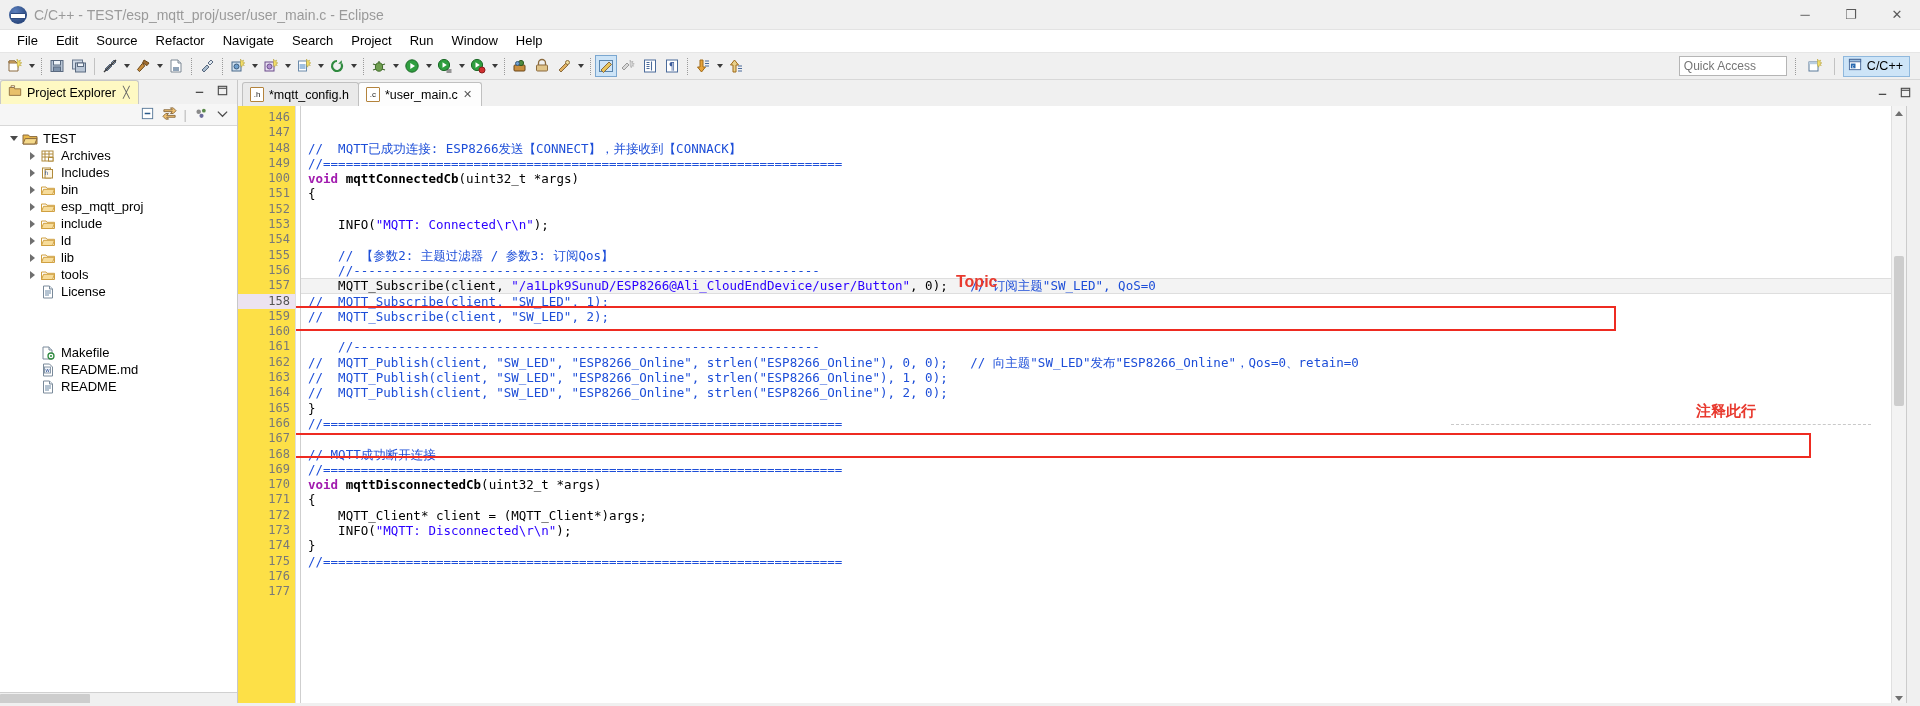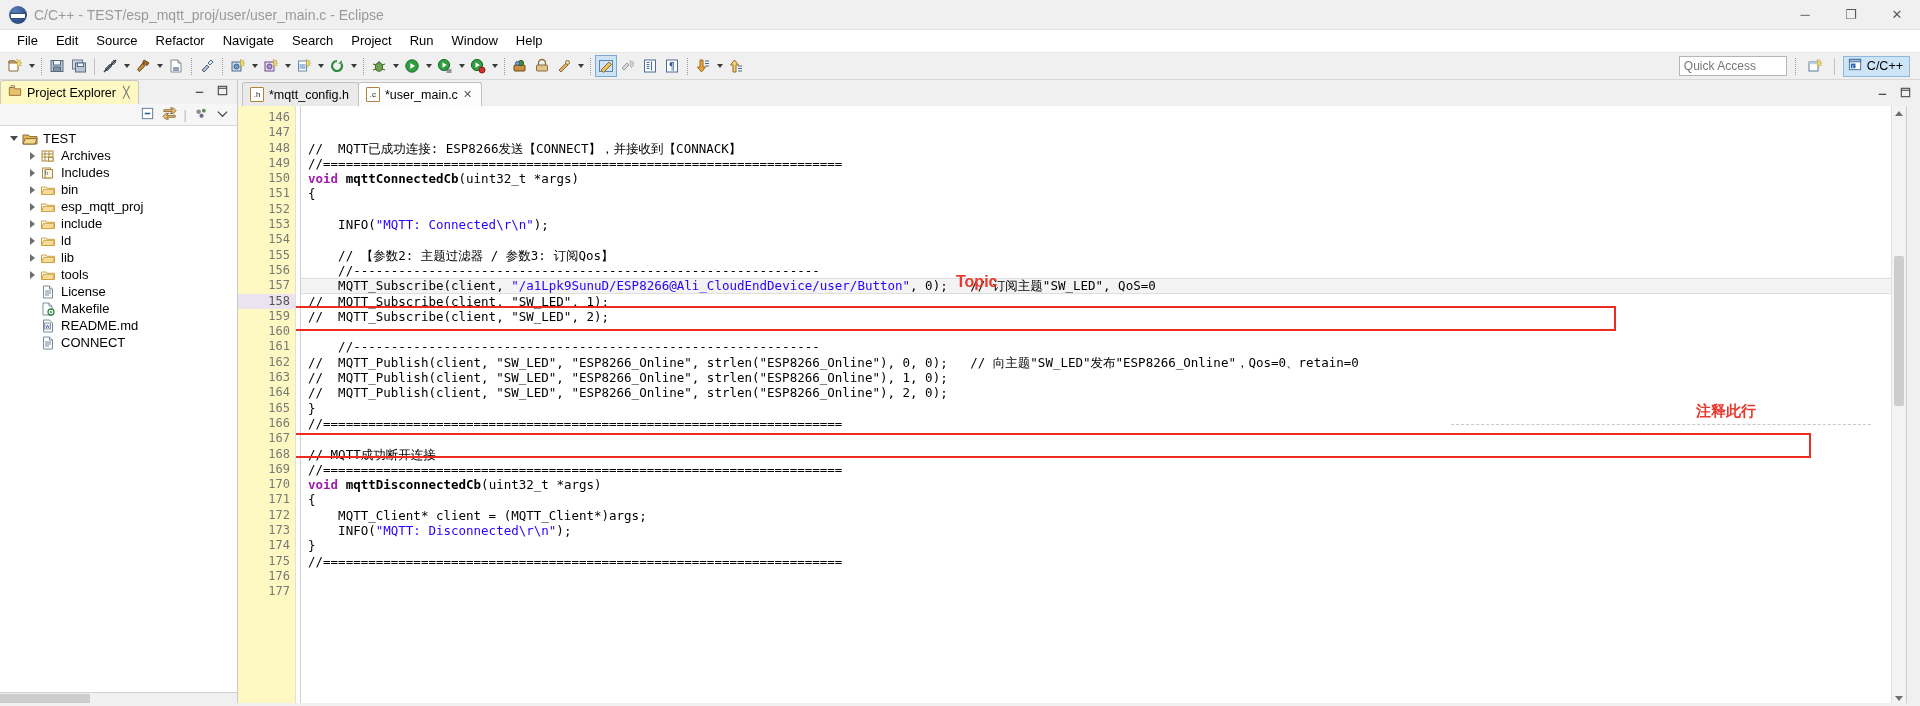--- a/index.html
+++ b/index.html
@@ -270,21 +270,21 @@
 
   #code-wrap {
     flex: 1;
     display: flex;
     position: relative;
     overflow: hidden;
     background: #fff;
   }
   #gutter {
     width: 58px;
-    background: #fef9c3;
+    background: #fde047;
     border-right: 1px solid #e0e0e0;
     flex: none;
     padding-top: 4px;
     position: relative;
   }
   #gutter .gline {
     height: 15.3px;
     font-family: "DejaVu Sans Mono", monospace;
     font-size: 12px;
     color: #787878;
@@ -316,21 +316,21 @@
     padding-left: 12px;
     color: #000;
   }
   .cline.hl {
     background: #f3f3f3;
     box-shadow: inset 0 1px 0 #dedede, inset 0 -1px 0 #dedede;
   }
   .k  { color: #a21caf; font-weight: bold; }
   .ty { color: #000000; }
   .s  { color: #2a00ff; }
-  .c  { color: #000000; }
+  .c  { color: #1d4ed8; }
   .n  { color: #000000; }
   .fn { color: #000000; font-weight: bold; }
 
   
   #overlay { position: absolute; inset: 0; pointer-events: none; }
   .anno-text {
     position: absolute;
     color: #e8392e;
     font-size: 16px;
     font-weight: bold;
@@ -772,21 +772,21 @@
         </div>
         <div class="tree-row" style="padding-left: 24px;">
           <span class="tw"></span>
           <span class="ticon"><svg width="16" height="16" viewBox="0 0 16 16">
               <path d="M3.5 2h6l3 3v9h-9z" fill="#fff" stroke="#7a8a9a"></path>
               <path d="M9.5 2v3h3" fill="#e4eaf0" stroke="#7a8a9a"></path>
               <path d="M5 7h6M5 9h6M5 11h4" stroke="#5a7a9a" stroke-width=".9"></path>
             </svg></span>
           <span class="tlabel">License</span>
         </div>
-        <div class="tree-row" style="padding-left: 24px;">
+        <div class="tree-row" style="padding-left: 24px; margin-top: 44px;">
           <span class="tw"></span>
           <span class="ticon"><svg width="16" height="16" viewBox="0 0 16 16">
               <path d="M3 2h6l3 3v9H3z" fill="#fff" stroke="#7a8a9a"></path>
               <path d="M9 2v3h3" fill="#e4eaf0" stroke="#7a8a9a"></path>
               <circle cx="11" cy="11" r="3" fill="#fff" stroke="#2f8a3f" stroke-width="1.3"></circle>
               <circle cx="11" cy="11" r="1" fill="#2f8a3f"></circle>
             </svg></span>
           <span class="tlabel">Makefile</span>
         </div>
         <div class="tree-row" style="padding-left: 24px;">
@@ -798,21 +798,21 @@
             </svg></span>
           <span class="tlabel">README.md</span>
         </div>
         <div class="tree-row" style="padding-left: 24px;">
           <span class="tw"></span>
           <span class="ticon"><svg width="16" height="16" viewBox="0 0 16 16">
               <path d="M3.5 2h6l3 3v9h-9z" fill="#fff" stroke="#7a8a9a"></path>
               <path d="M9.5 2v3h3" fill="#e4eaf0" stroke="#7a8a9a"></path>
               <path d="M5 7h6M5 9h6M5 11h4" stroke="#5a7a9a" stroke-width=".9"></path>
             </svg></span>
-          <span class="tlabel">CONNECT</span>
+          <span class="tlabel">README</span>
         </div>
       </div>
     <div class="hscroll">
       <div class="thumb"></div>
     </div>
   </div>
 
   <div id="editor-area">
     <div id="editor-tabs">
         <div class="etab">
@@ -833,21 +833,21 @@
               <path d="M2.5 4.6h9" stroke="#4a4a4a" stroke-width="1.2"></path>
             </svg></span>
         </div>
       </div>
     <div id="code-wrap">
       <div id="gutter">
           <div class="gline">146</div>
           <div class="gline">147</div>
           <div class="gline">148</div>
           <div class="gline">149</div>
-          <div class="gline">150</div>
+          <div class="gline">100</div>
           <div class="gline">151</div>
           <div class="gline">152</div>
           <div class="gline">153</div>
           <div class="gline">154</div>
           <div class="gline">155</div>
           <div class="gline">156</div>
           <div class="gline">157</div>
           <div class="gline hl">158</div>
           <div class="gline">159</div>
           <div class="gline">160</div>

